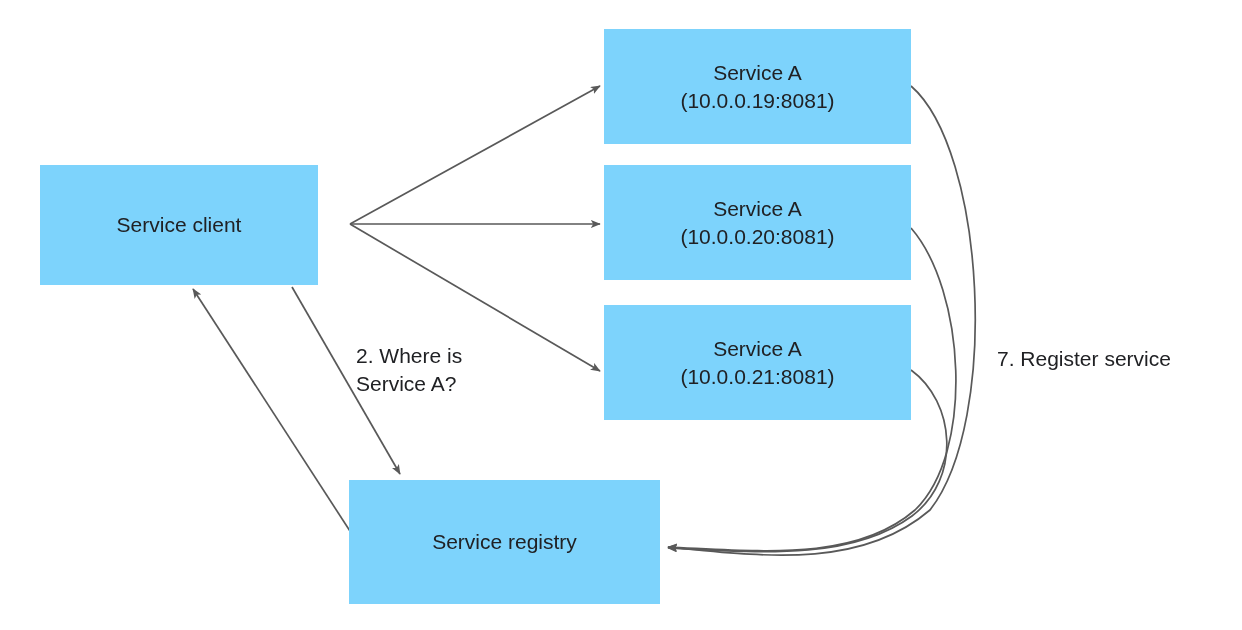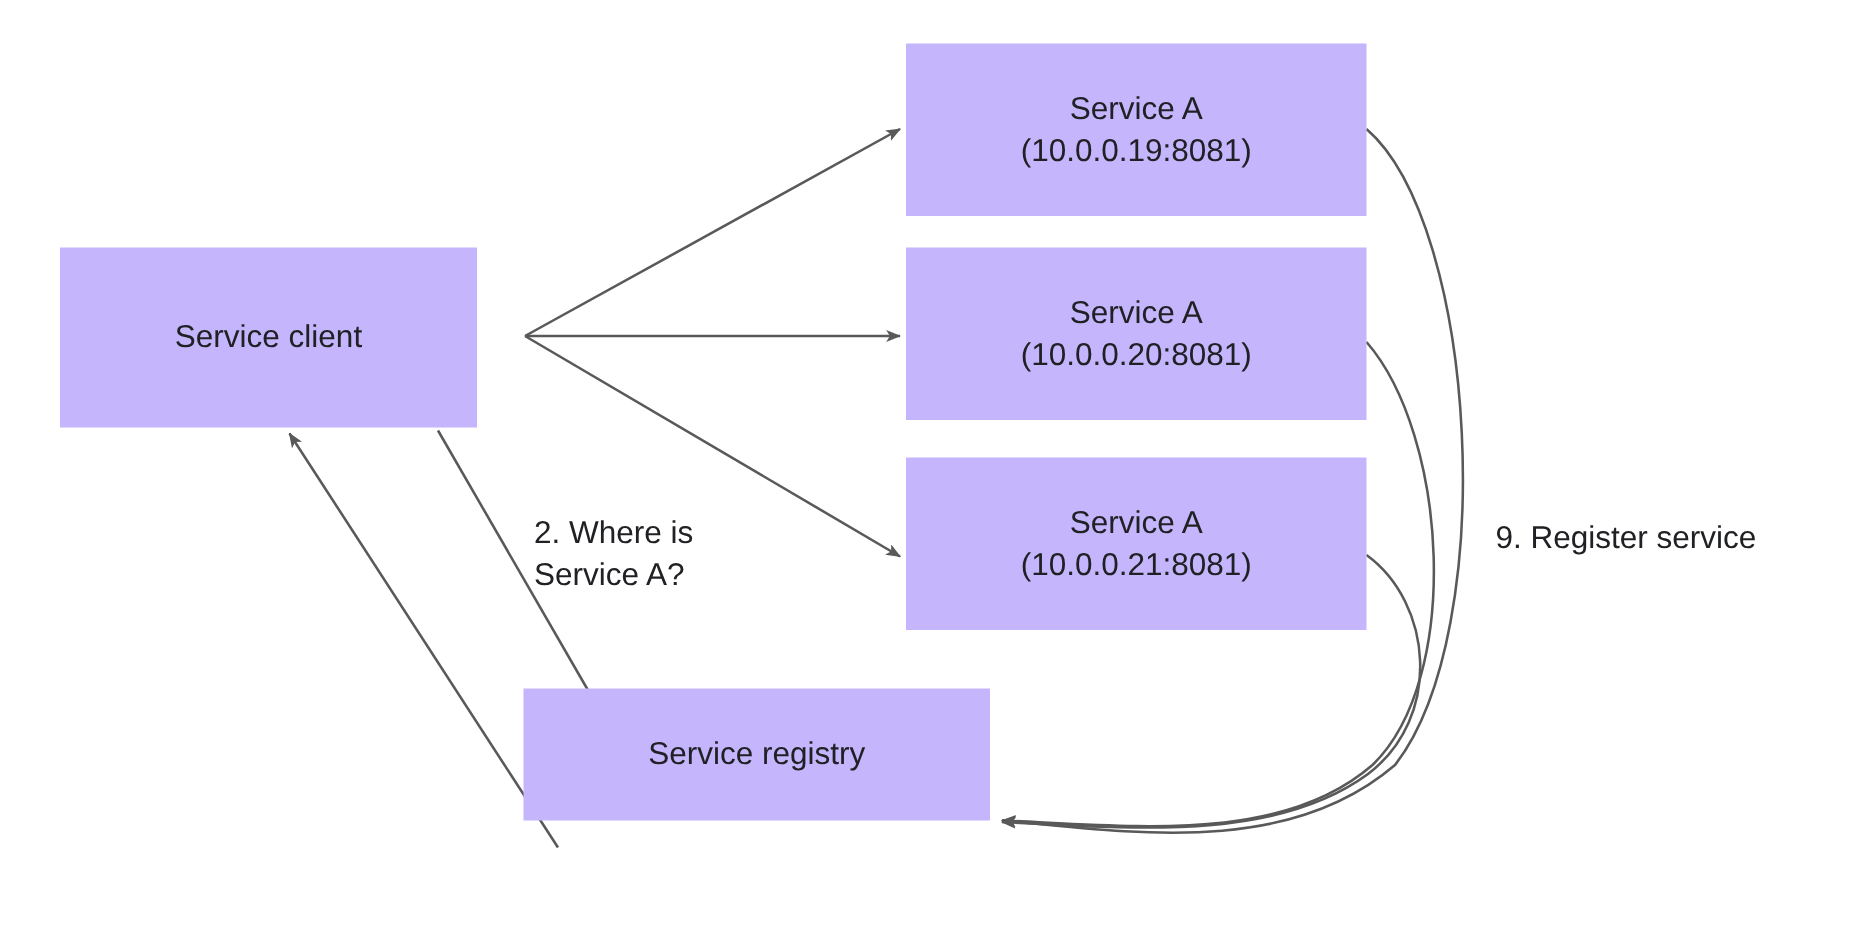--- a/index.html
+++ b/index.html
@@ -22,21 +22,21 @@
   svg.layer {
     position: absolute;
     left: 0;
     top: 0;
     width: 1242px;
     height: 630px;
     pointer-events: none;
   }
   .node {
     position: absolute;
-    background: #c4b5fd;
+    background: #7dd3fc;
     display: flex;
     align-items: center;
     justify-content: center;
     text-align: center;
     line-height: 1.30;
     font-size: 21px;
     color: #202124;
     box-sizing: border-box;
   }
   .node .node-label {
@@ -48,21 +48,21 @@
     font-size: 21px;
     line-height: 1.32;
     color: #202124;
     white-space: pre-line;
   }
   
   #node-service-client   { left: 40px;  top: 165px; width: 278px; height: 120px; }
   #node-service-a-1      { left: 604px; top: 29px;  width: 307px; height: 115px; }
   #node-service-a-2      { left: 604px; top: 165px; width: 307px; height: 115px; }
   #node-service-a-3      { left: 604px; top: 305px; width: 307px; height: 115px; }
-  #node-service-registry { left: 349px; top: 459px; width: 311px; height: 88px; }
+  #node-service-registry { left: 349px; top: 480px; width: 311px; height: 124px; }
   
   #caption-step-1 { left: 997px; top: 345px; }
   #caption-step-2 { left: 356px; top: 342px; }
   #caption-step-3 { left: 58px;  top: 360px; }
 </style>
 </head>
 <body>
 
 <div id="canvas">
 
@@ -107,19 +107,19 @@
 
   <div class="node" id="node-service-a-3">
     <span class="node-label">Service A
 (10.0.0.21:8081)</span>
   </div>
 
   <div class="node" id="node-service-registry">
     <span class="node-label">Service registry</span>
   </div>
 
-  <div class="caption" id="caption-step-1">9. Register service</div>
+  <div class="caption" id="caption-step-1">7. Register service</div>
 
   <div class="caption" id="caption-step-2">2. Where is
 Service A?</div>
 
 
 </div>
 
 </body></html>

